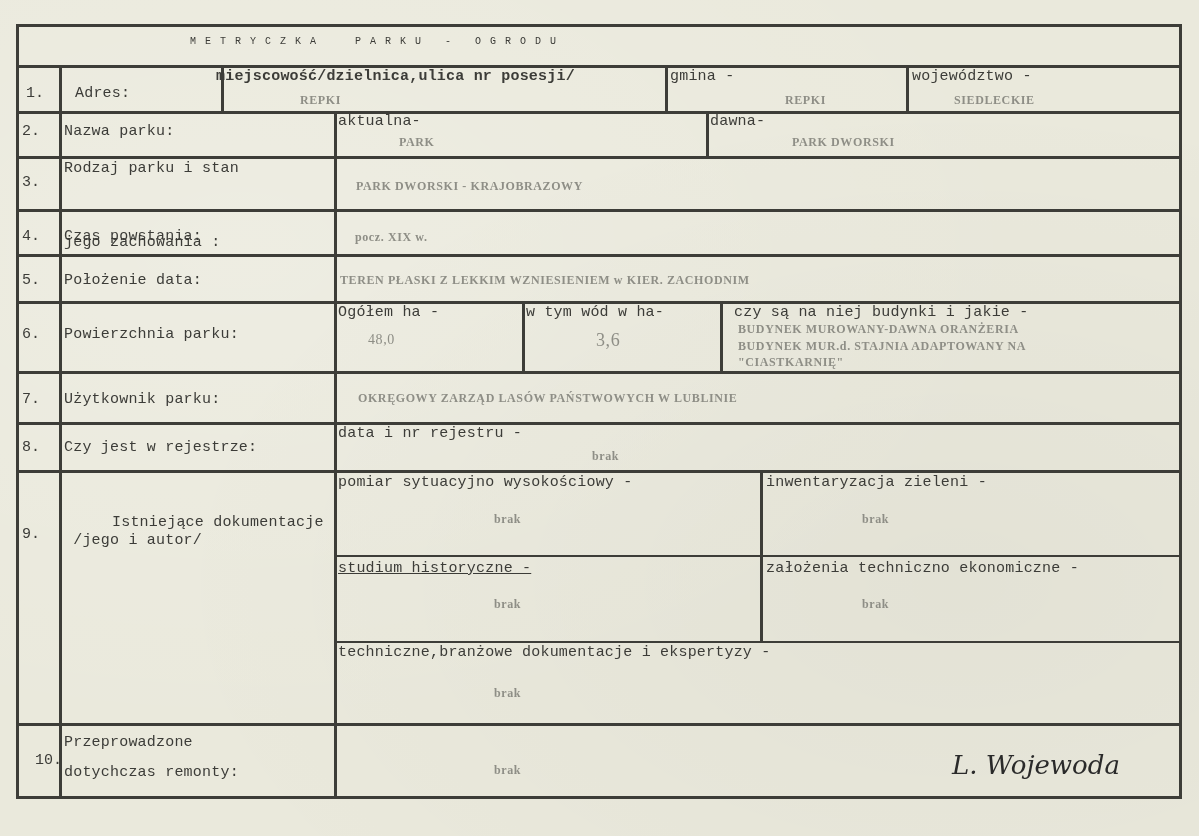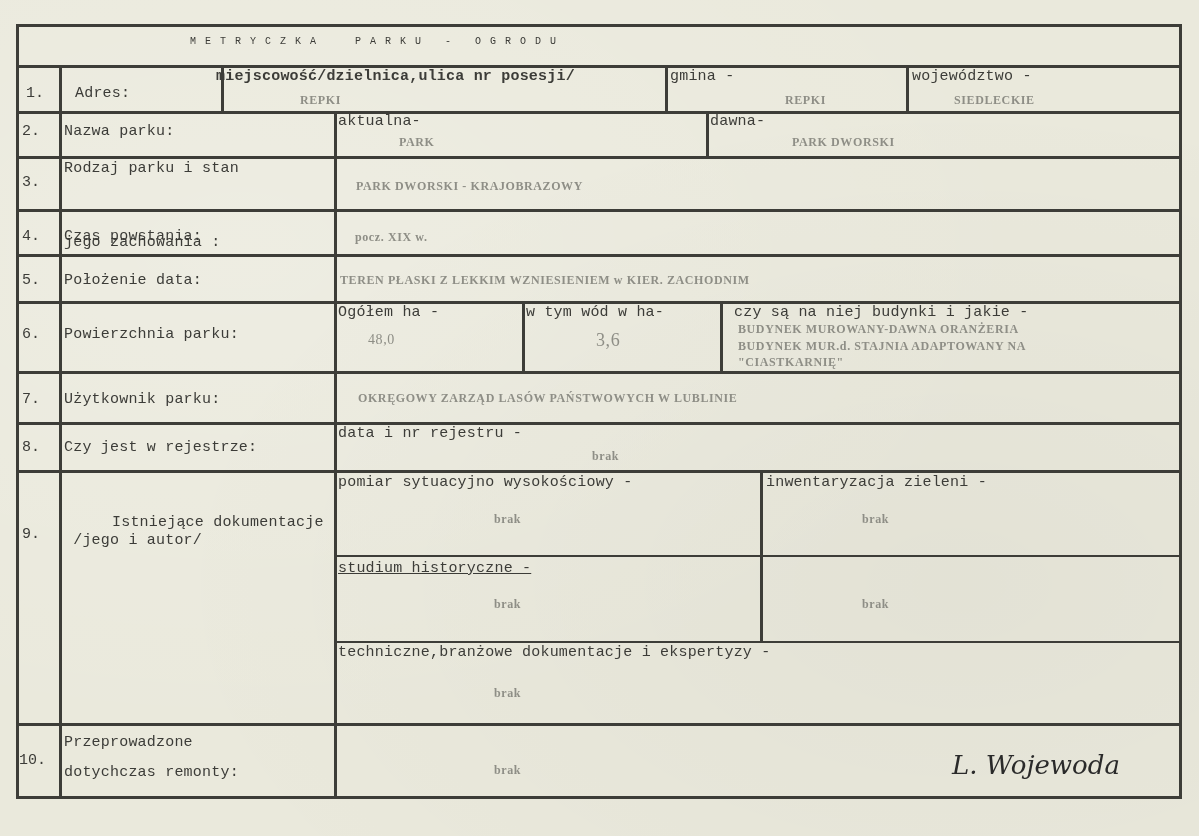--- a/index.html
+++ b/index.html
@@ -117,23 +117,24 @@
 
   <div class="num" style="left:22px; top:526px;">9.</div>
   <div class="t" style="left:64px; top:514px;margin-left:48px;">Istniejące dokumentacje</div>
   <div class="t" style="left:64px; top:532px;"> /jego i autor/</div>
   <div class="t" style="left:338px; top:474px;">pomiar sytuacyjno wysokościowy -</div>
   <div class="v" style="left:494px; top:512px;">brak</div>
   <div class="t" style="left:766px; top:474px;">inwentaryzacja zieleni -</div>
   <div class="v" style="left:862px; top:512px;">brak</div>
   <div class="t" style="left:338px; top:560px;text-decoration:underline;">studium historyczne -</div>
   <div class="v" style="left:494px; top:597px;">brak</div>
+  <div class="t" style="left:766px; top:560px;">założenia techniczno ekonomiczne -</div>
   <div class="v" style="left:862px; top:597px;">brak</div>
   <div class="t" style="left:338px; top:644px;">techniczne,branżowe dokumentacje i ekspertyzy -</div>
   <div class="v" style="left:494px; top:686px;">brak</div>
 
-  <div class="num" style="left:19px; top:752px;">10.</div>
+  <div class="num" style="left:35px; top:752px;">10.</div>
   <div class="t" style="left:64px; top:734px;">Przeprowadzone</div>
   <div class="t" style="left:64px; top:764px;">dotychczas remonty:</div>
   <div class="v" style="left:494px; top:763px;">brak</div>
   <div class="sig" style="left:942px; top:750px;">L. Wojewoda</div>
 
 </div>
 
 </body></html>

